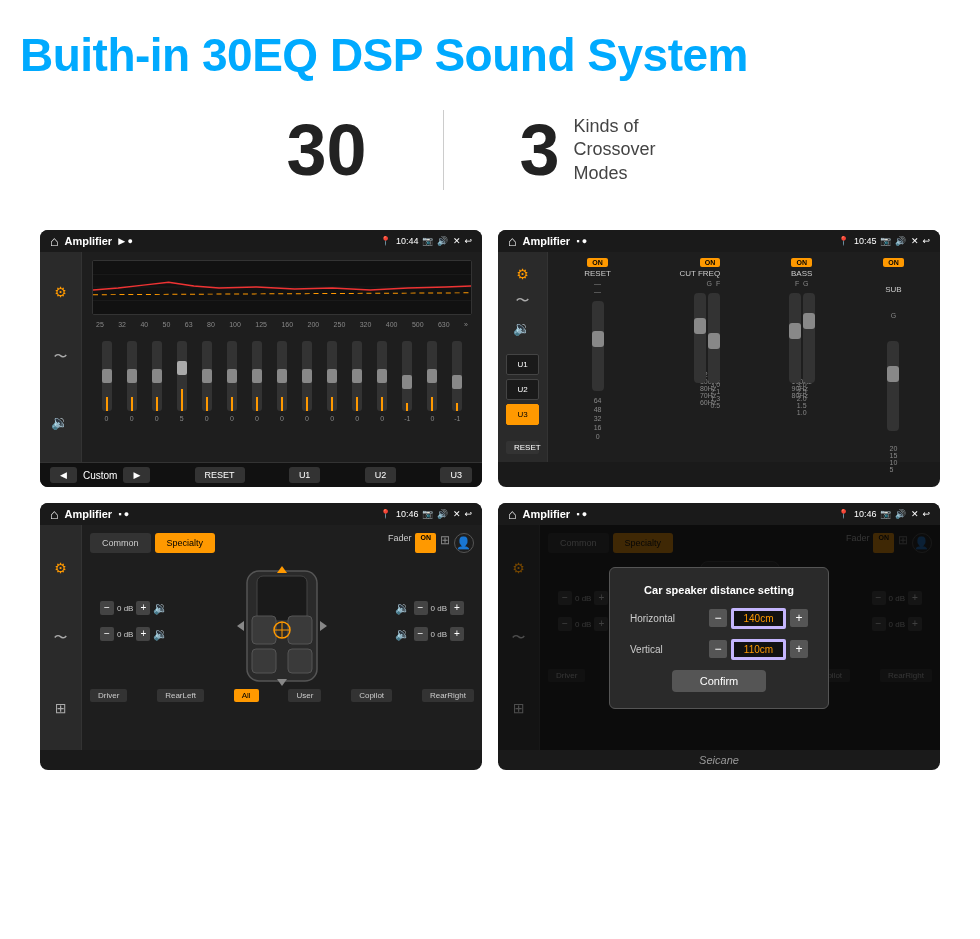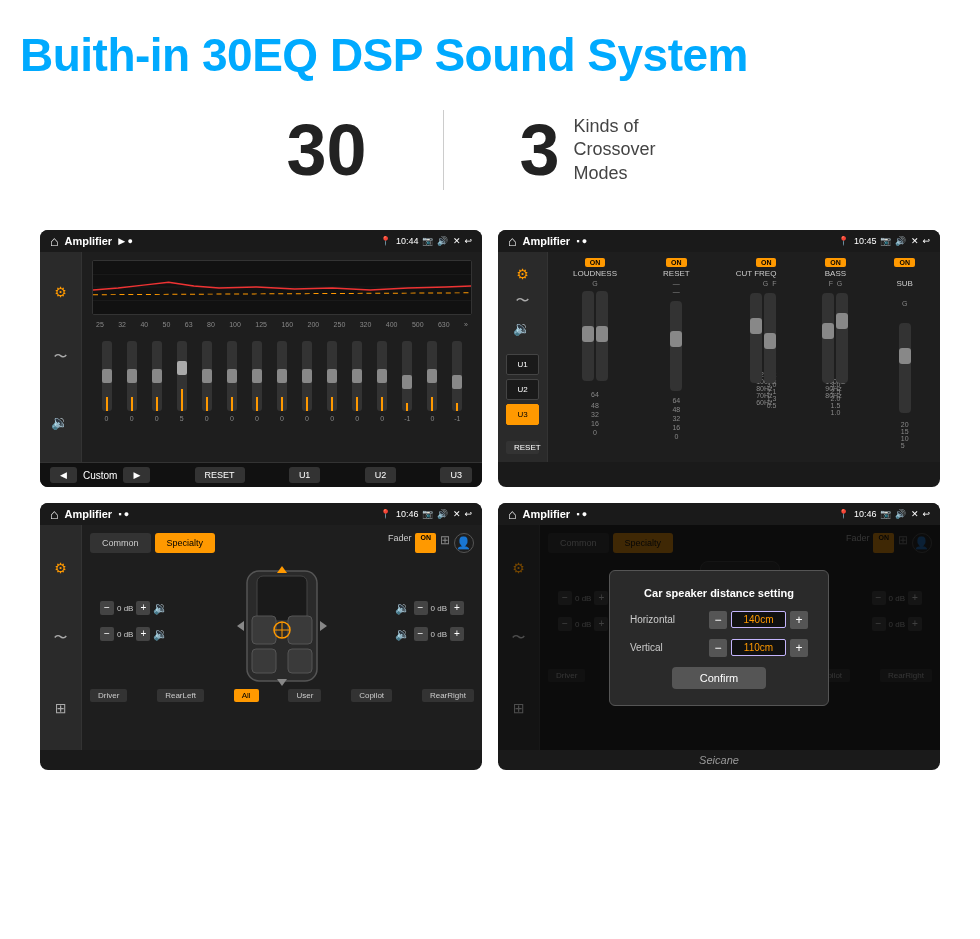--- a/index.html
+++ b/index.html
@@ -362,21 +362,21 @@
       color: #ccc;
     }
     .dialog-control {
       display: flex;
       align-items: center;
       gap: 4px;
     }
     .dialog-value-box {
       background: #111;
       color: #f90;
-      border: 1px solid #c4b5fd;
+      border: 3px solid #c4b5fd;
       padding: 2px 8px;
       font-size: 10px;
       border-radius: 2px;
       min-width: 55px;
       text-align: center;
     }
     .dialog-pm-btn {
       background: #555;
       color: #fff;
       border: none;
@@ -655,38 +655,20 @@
           <div class="preset-btn">U2</div>
           <div class="preset-btn active">U3</div>
         </div>
         <button class="reset-btn-small" style="margin:4px;">RESET</button>
       </div>
 
       <div style="flex:1;background:#1e1e1e;padding:6px;display:flex;flex-direction:column;gap:4px;">
 
         <div style="display:flex;gap:8px;justify-content:space-around;">
 
-          <div style="display:flex;flex-direction:column;align-items:center;gap:2px;">
-            <span class="on-badge">ON</span>
-            <span class="channel-name">LOUDNESS</span>
-            <span class="channel-label">G</span>
-            <div style="display:flex;gap:2px;align-items:flex-end;height:100px;padding:4px 0;">
-              <div class="channel-slider-v" style="height:90px;">
-                <div class="channel-thumb-v" style="top:35px;"></div>
-              </div>
-              <div class="channel-slider-v" style="height:90px;">
-                <div class="channel-thumb-v" style="top:35px;"></div>
-              </div>
-            </div>
-            <span class="ch-val">64</span>
-            <span class="ch-val" style="margin-top:2px;">48</span>
-            <span class="ch-val">32</span>
-            <span class="ch-val">16</span>
-            <span class="ch-val">0</span>
-          </div>
 
           <div style="display:flex;flex-direction:column;align-items:center;gap:2px;">
             <span class="on-badge">ON</span>
             <span class="channel-name">RESET</span>
             <div style="display:flex;flex-direction:column;gap:1px;font-size:7px;color:#888;text-align:center;">
               <span>—</span>
                 <span>—</span>
             </div>
             <div class="channel-slider-v" style="height:90px;">
               <div class="channel-thumb-v" style="top:30px;"></div>
@@ -744,21 +726,21 @@
                 <div>1.5</div>
                 <div>1.0</div>
             </div>
             <div style="font-size:7px;color:#888;margin-top:-40px;">
               <div>100Hz</div>
                 <div>90Hz</div>
                 <div>80Hz</div>
             </div>
           </div>
 
-          <div style="display:flex;flex-direction:column;align-items:center;gap:12px;">
+          <div style="display:flex;flex-direction:column;align-items:center;gap:18px;">
             <span class="on-badge">ON</span>
             <span class="channel-name">SUB</span>
             <span class="channel-label">G</span>
             <div style="display:flex;height:90px;">
               <div class="channel-slider-v" style="height:90px;">
                 <div class="channel-thumb-v" style="top:25px;"></div>
               </div>
             </div>
             <div style="font-size:7px;color:#888;">
               <div>20</div>

